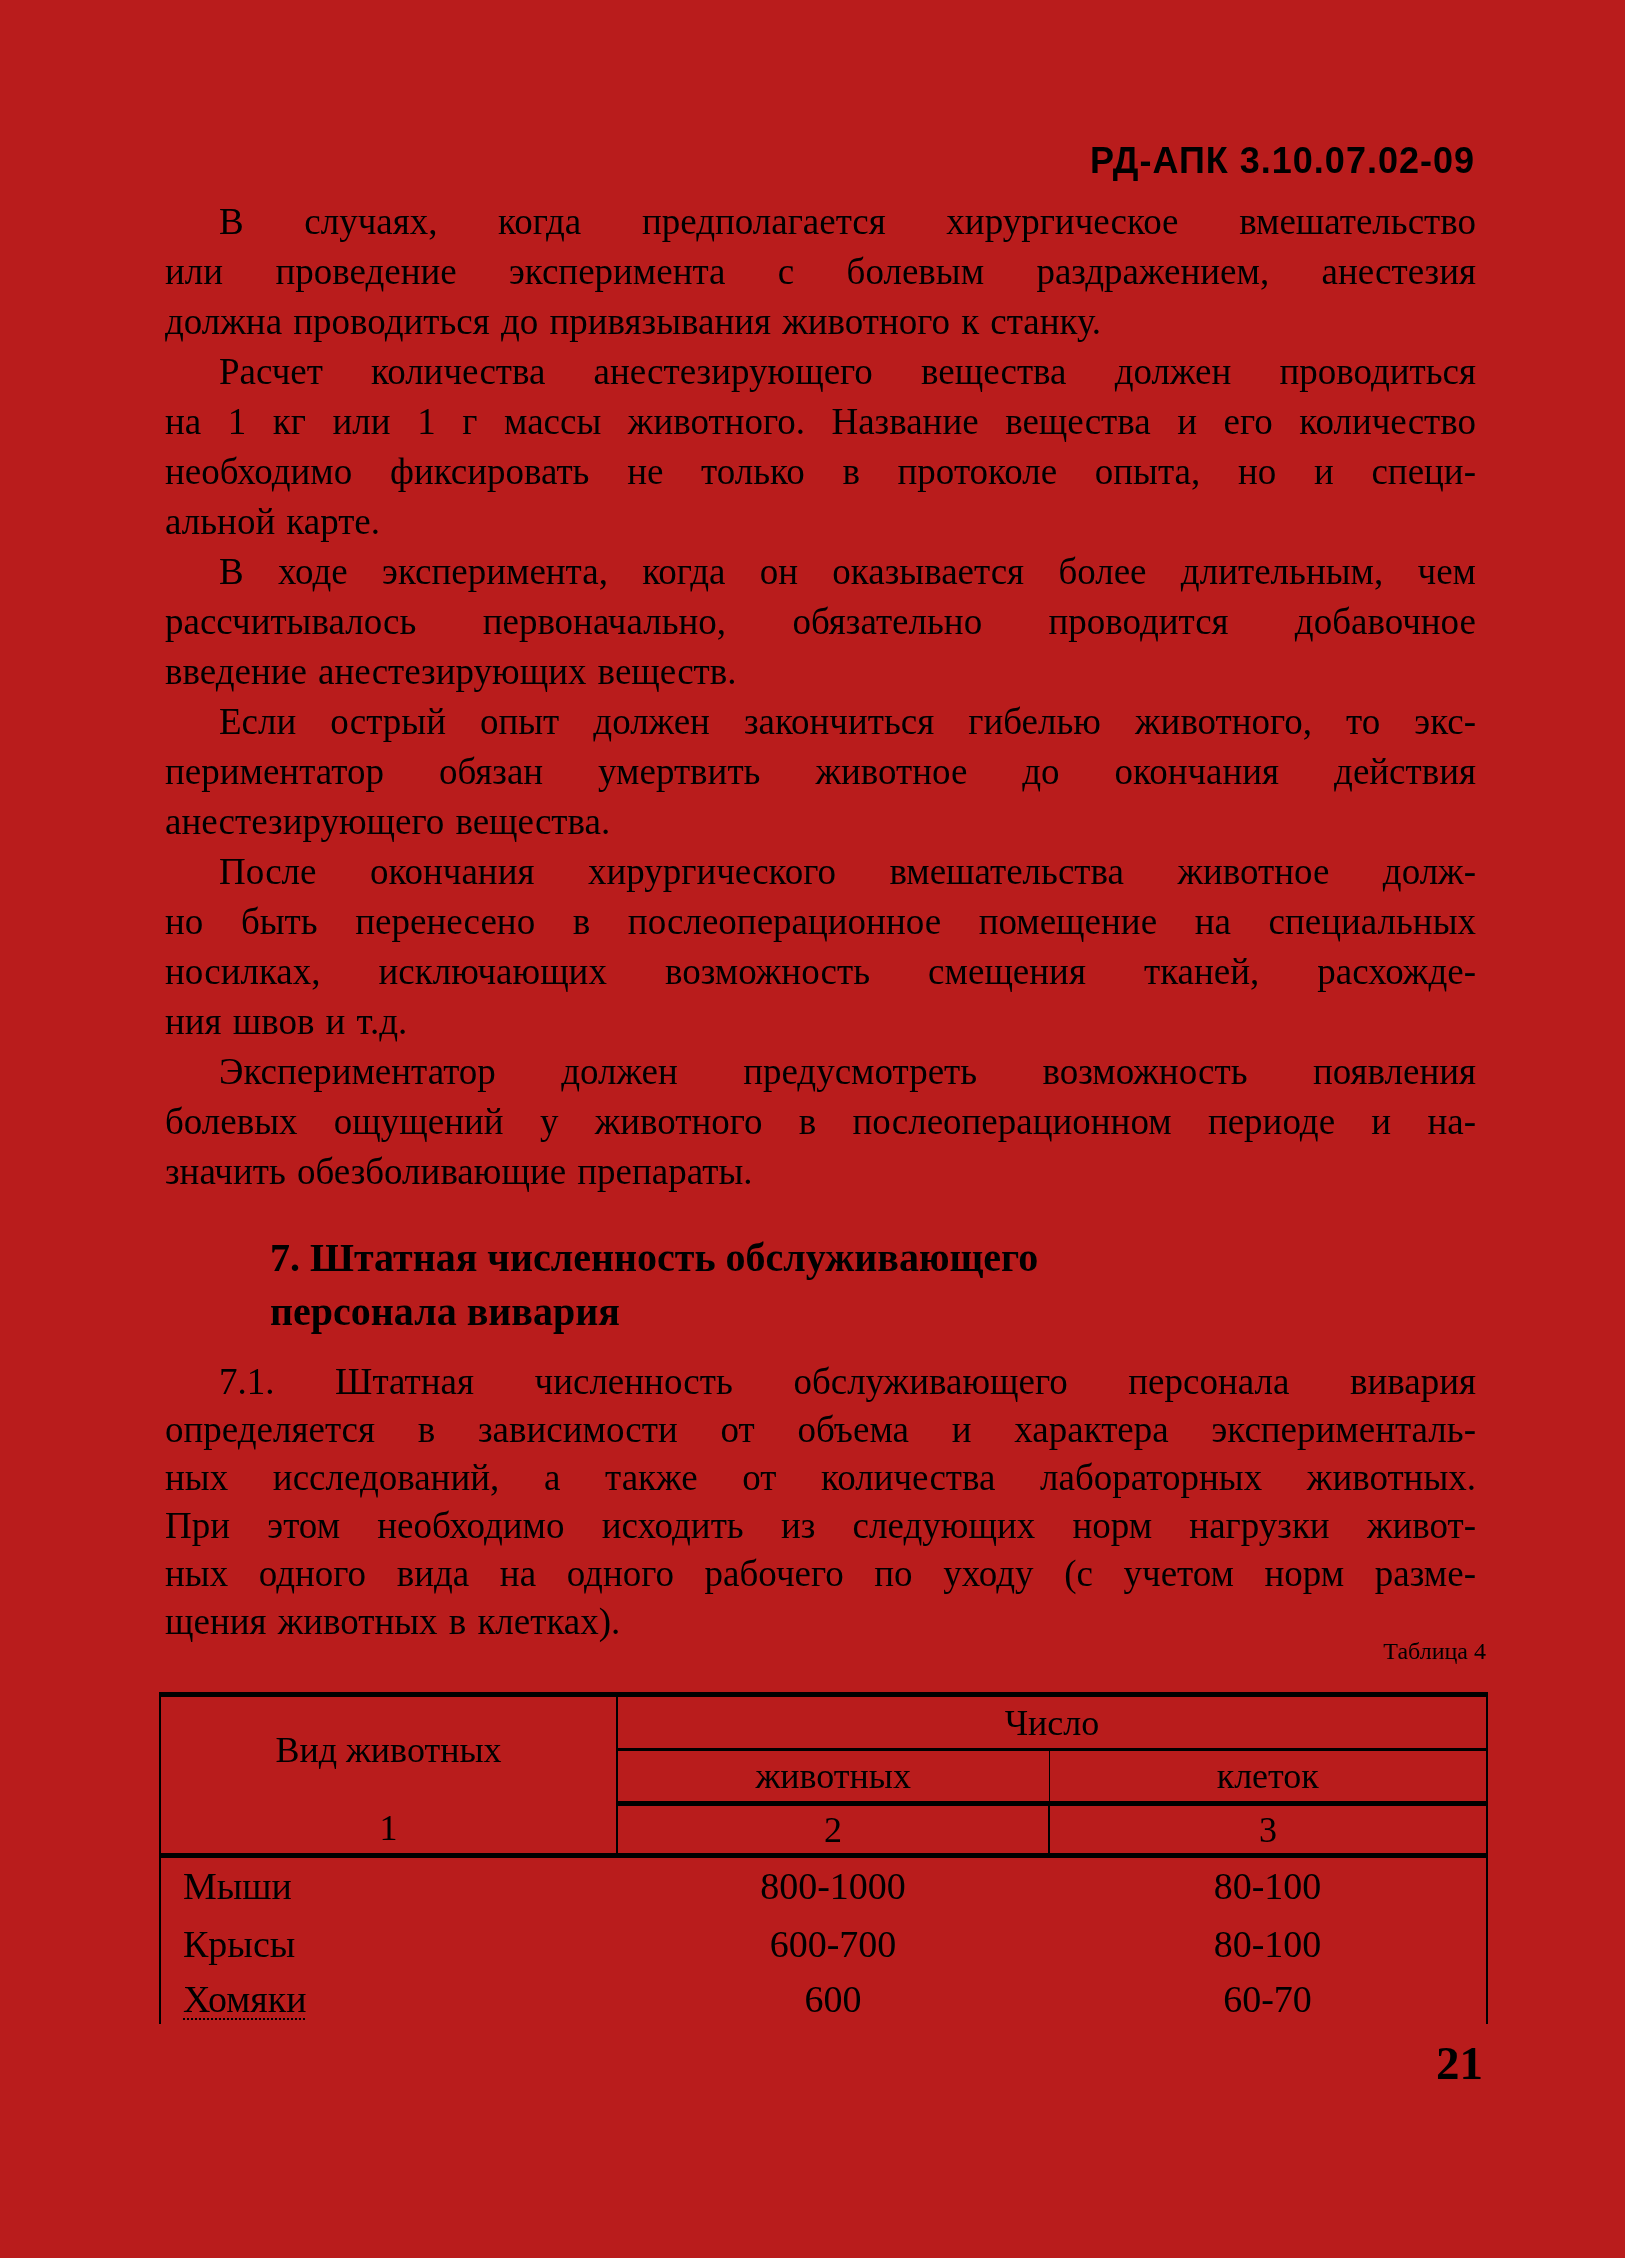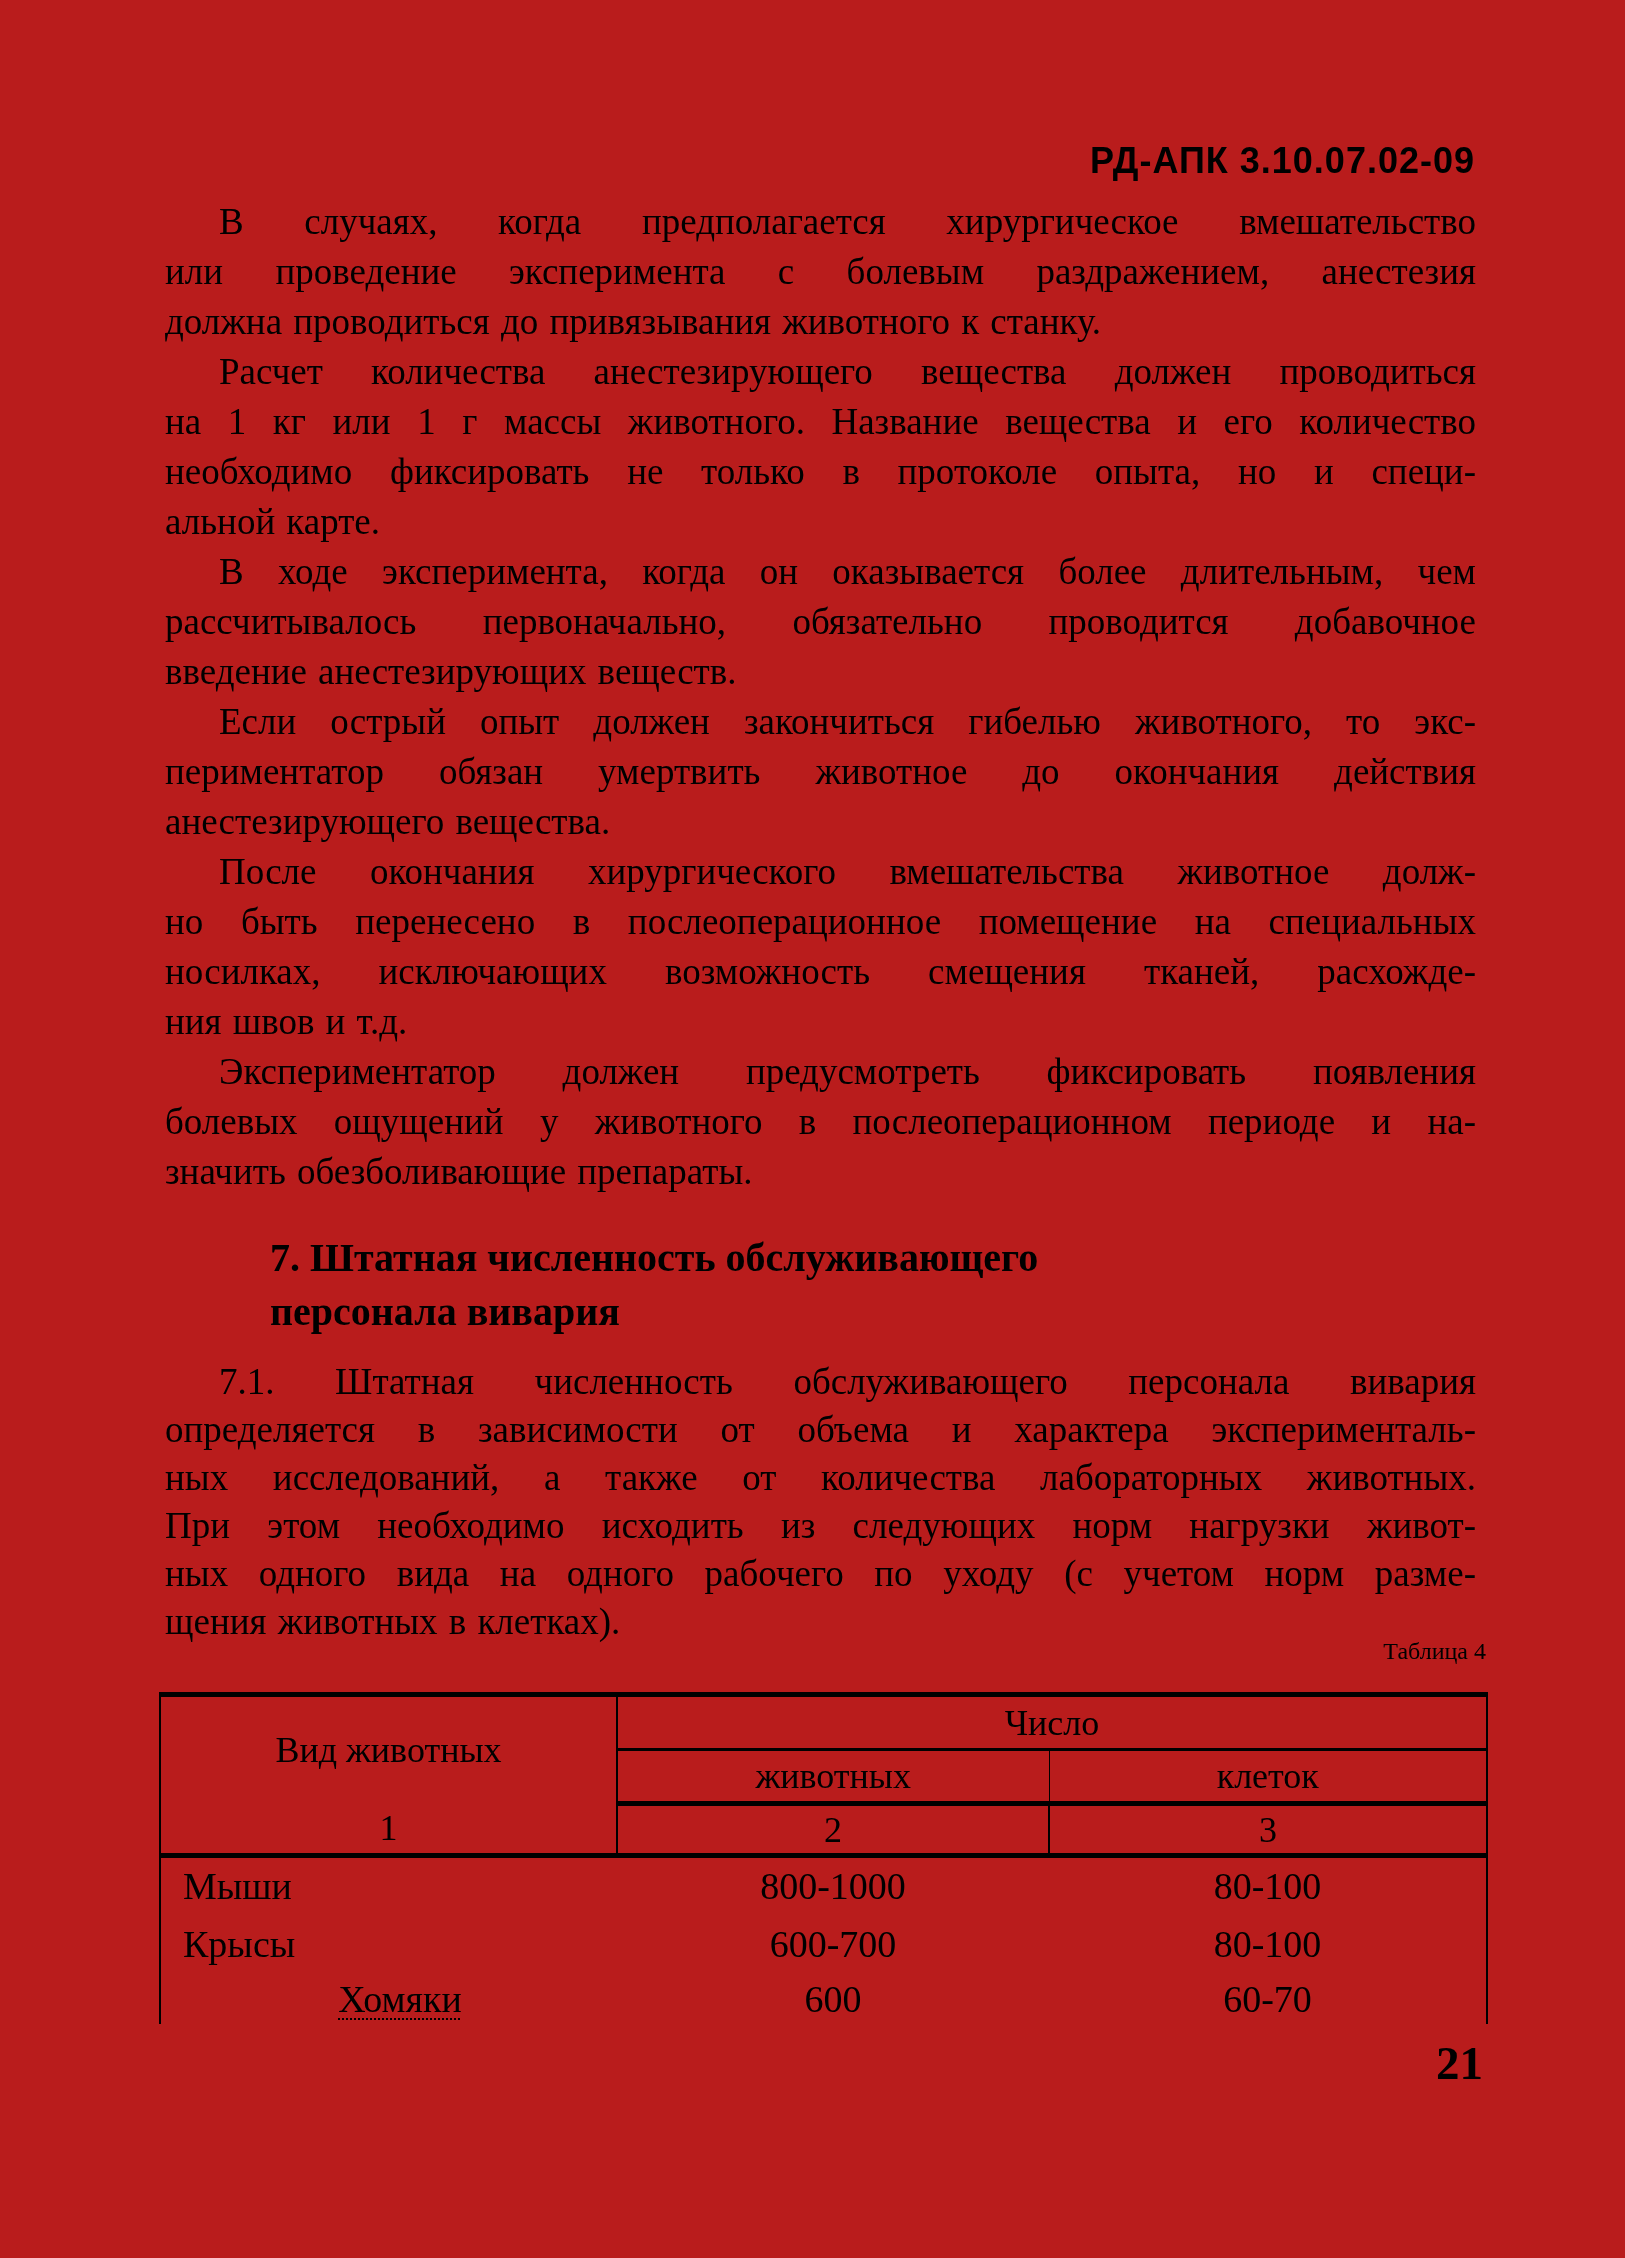--- a/index.html
+++ b/index.html
@@ -45,21 +45,21 @@
   .t4 .cell-col1 { border-right:2.9px solid #000; }
   .t4 .cell-group { height:55px; border-bottom:3.8px solid #000; }
   .t4 .cell-sub { height:54px; border-bottom:5.7px solid #000; }
   .t4 .cell-sub + .cell-sub { border-left:1.9px solid #000; }
   .t4 .cell-num { height:52px; border-bottom:5.7px solid #000; }
   .t4 .cell-num + .cell-num { border-left:2.9px solid #000; }
   .t4 tbody td { height:59px; font-size:38px; }
   .t4 tbody td:first-child { text-align:left; padding-left:22px; }
   .t4 tbody tr:last-child td { height:50px; }
   .t4 tbody tr:last-child td:first-child {
-    text-decoration:underline dotted 1.9px; text-underline-offset:6.7px;text-align:center;
+    text-decoration:underline dotted 1.9px; text-underline-offset:6.7px;
   }
   
   .page-num {
     position:absolute; top:2036px; right:143px;
     font-weight:700; font-size:47px;
   }
 </style>
 </head>
 <body>
 
@@ -89,21 +89,21 @@
         <div class="ln">периментатор обязан умертвить животное до окончания действия</div>
         <div class="ln">анестезирующего вещества.</div>
       </section>
     <section class="para">
         <div class="ln">После окончания хирургического вмешательства животное долж-</div>
         <div class="ln">но быть перенесено в послеоперационное помещение на специальных</div>
         <div class="ln">носилках, исключающих возможность смещения тканей, расхожде-</div>
         <div class="ln">ния швов и т.д.</div>
       </section>
     <section class="para">
-        <div class="ln">Экспериментатор должен предусмотреть фиксировать появления</div>
+        <div class="ln">Экспериментатор должен предусмотреть возможность появления</div>
         <div class="ln">болевых ощущений у животного в послеоперационном периоде и на-</div>
         <div class="ln">значить обезболивающие препараты.</div>
       </section>
 
     <section class="heading">
         <div class="ln">7. Штатная численность обслуживающего</div>
         <div class="ln">персонала вивария</div>
       </section>
 
     <section class="para p71">

